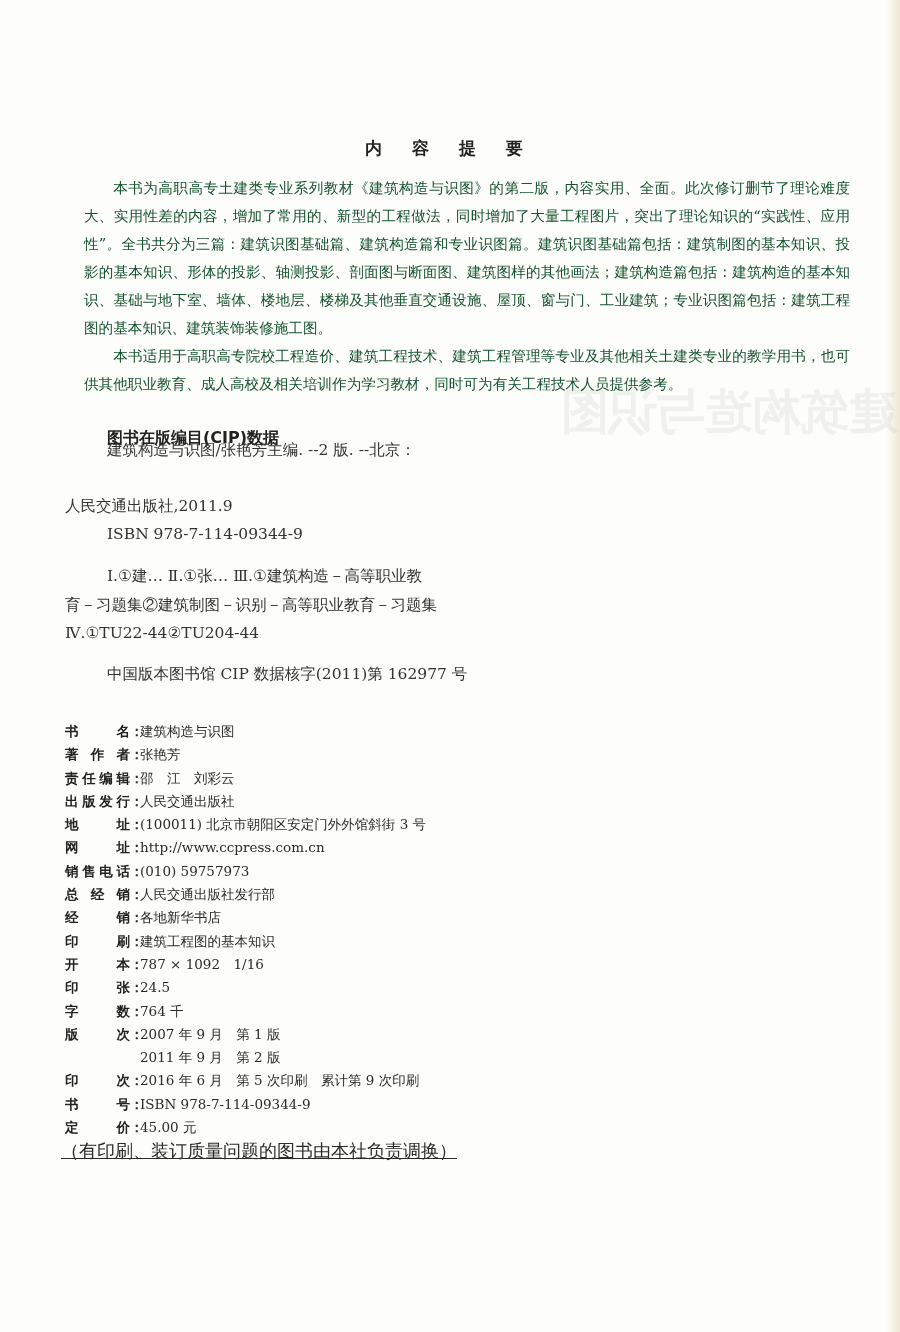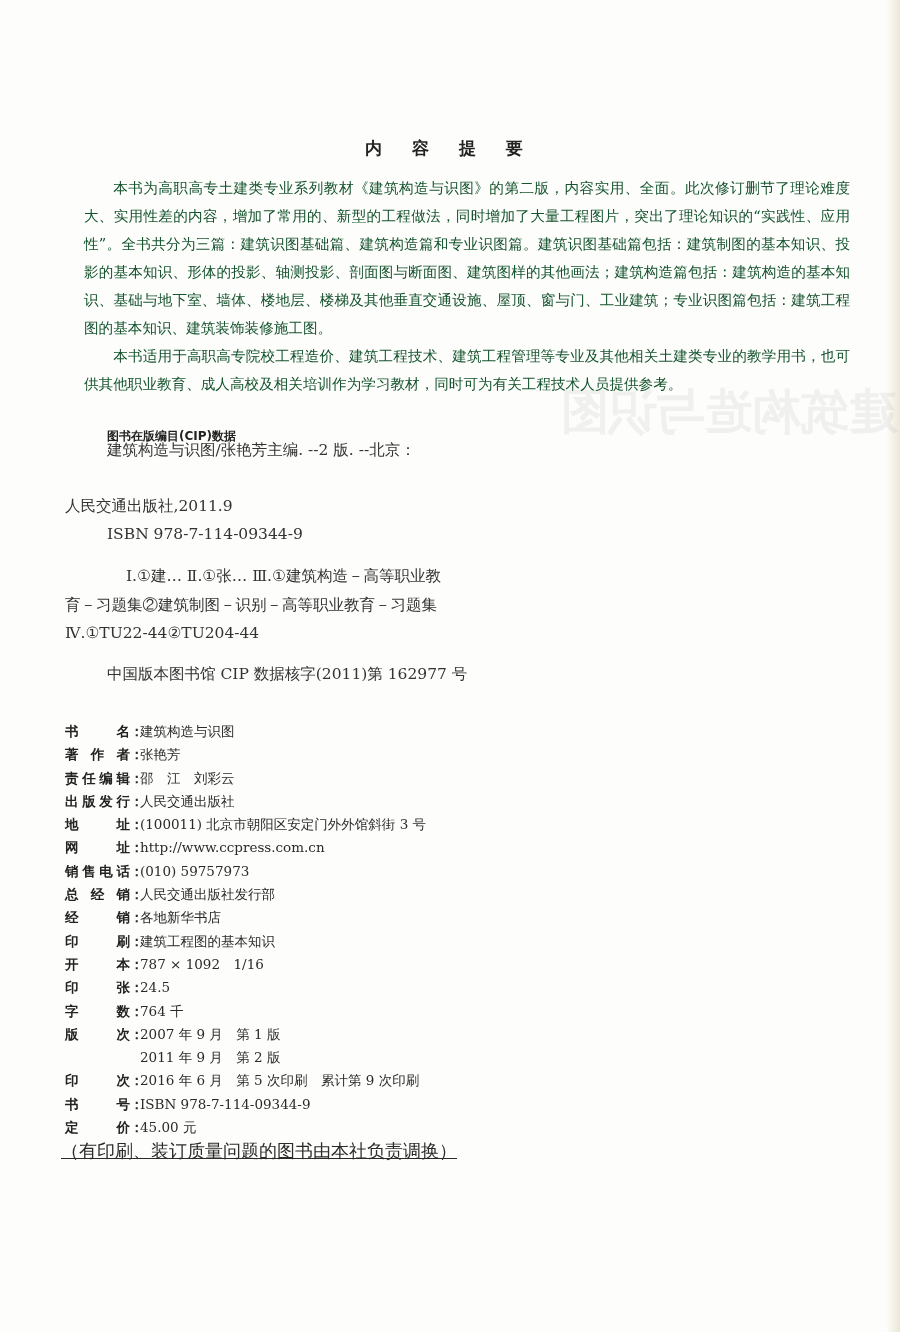--- a/index.html
+++ b/index.html
@@ -20,21 +20,21 @@
     font-weight: bold; font-size: 17px; letter-spacing: 12px; color: #222;
   }
   .abstract {
     position: absolute; top: 174px; left: 84px; width: 766px;
     font-size: 14.6px; line-height: 28px; text-align: justify; color: #14532d;
   }
   .abstract p { margin: 0; text-indent: 2em; }
   .cip-heading {
     position: absolute; top: 428px; left: 107px;
     font-family: "DejaVu Sans", "Liberation Sans", sans-serif;
-    font-weight: bold; font-size: 12px; color: #222;
+    font-weight: bold; font-size: 16px; color: #222;
   }
   .cip-block { position: absolute; left: 0; width: 900px; font-size: 15.5px; color: #333; }
   .cip-line { position: absolute; white-space: nowrap; }
   .info {
     position: absolute; top: 720px; left: 65px;
     font-size: 13.5px; color: #2a2a2a;
   }
   .info-row { height: 23.3px; line-height: 23.3px; white-space: nowrap; display: flex; }
   .info-label {
     width: 65px; font-family: "DejaVu Sans", "Liberation Sans", sans-serif;
@@ -60,21 +60,21 @@
   <p>本书为高职高专土建类专业系列教材《建筑构造与识图》的第二版，内容实用、全面。此次修订删节了理论难度大、实用性差的内容，增加了常用的、新型的工程做法，同时增加了大量工程图片，突出了理论知识的“实践性、应用性”。全书共分为三篇：建筑识图基础篇、建筑构造篇和专业识图篇。建筑识图基础篇包括：建筑制图的基本知识、投影的基本知识、形体的投影、轴测投影、剖面图与断面图、建筑图样的其他画法；建筑构造篇包括：建筑构造的基本知识、基础与地下室、墙体、楼地层、楼梯及其他垂直交通设施、屋顶、窗与门、工业建筑；专业识图篇包括：建筑工程图的基本知识、建筑装饰装修施工图。</p>
   <p>本书适用于高职高专院校工程造价、建筑工程技术、建筑工程管理等专业及其他相关土建类专业的教学用书，也可供其他职业教育、成人高校及相关培训作为学习教材，同时可为有关工程技术人员提供参考。</p>
 </div>
 
 <div class="cip-heading">图书在版编目(CIP)数据</div>
 
 <div class="cip-block">
   <div class="cip-line" style="top:440px;left:107px;">建筑构造与识图/张艳芳主编. --2 版. --北京：</div>
   <div class="cip-line" style="top:496px;left:65px;">人民交通出版社,2011.9</div>
   <div class="cip-line" style="top:525px;left:107px;">ISBN  978-7-114-09344-9</div>
-  <div class="cip-line" style="top:566px;left:107px;margin-left:19px;">Ⅰ.①建…  Ⅱ.①张…  Ⅲ.①建筑构造－高等职业教</div>
+  <div class="cip-line" style="top:566px;left:107px;">Ⅰ.①建…  Ⅱ.①张…  Ⅲ.①建筑构造－高等职业教</div>
   <div class="cip-line" style="top:595px;left:65px;">育－习题集②建筑制图－识别－高等职业教育－习题集</div>
   <div class="cip-line" style="top:624px;left:65px;">Ⅳ.①TU22-44②TU204-44</div>
   <div class="cip-line" style="top:664px;left:107px;">中国版本图书馆 CIP 数据核字(2011)第 162977 号</div>
 </div>
 
 <div class="info" id="info-table">
     <div class="info-row">
       <span class="info-label">
         <span>书</span>
         <span>名</span>

